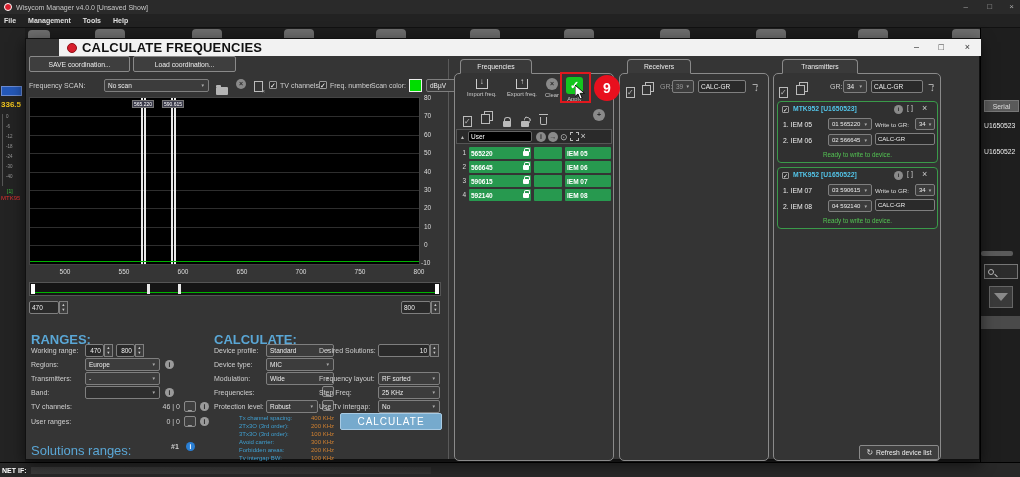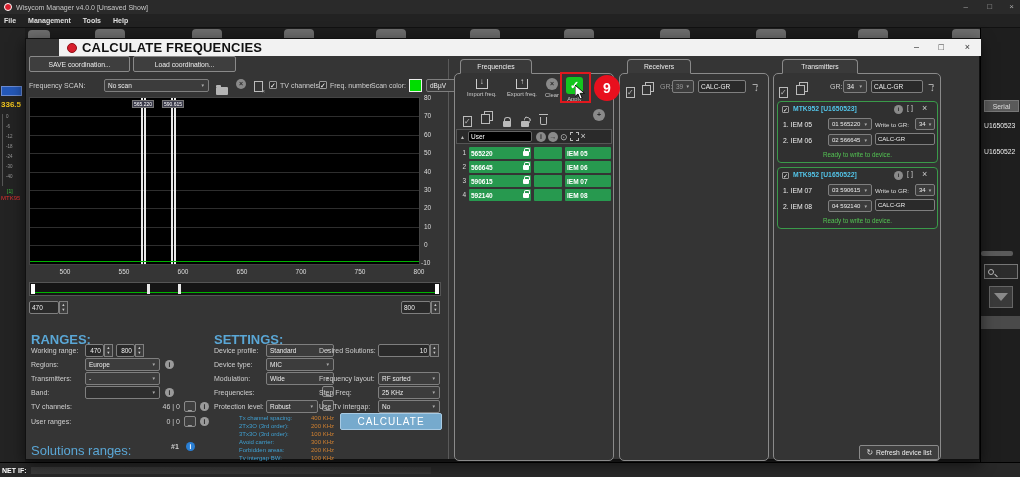--- a/index.html
+++ b/index.html
@@ -258,21 +258,21 @@
   <div class="btn a" style="left:158px;top:362px;width:12px;height:11px">_</div>
   <span class="icoI a" style="left:174px;top:363px">i</span>
   <span class="lbl a" style="left:5px;top:379px">User ranges:</span>
   <span class="lbl a" style="left:110px;top:379px;width:44px;text-align:right">0 | 0</span>
   <div class="btn a" style="left:158px;top:377px;width:12px;height:11px">_</div>
   <span class="icoI a" style="left:174px;top:378px">i</span>
   <span class="heading a" style="left:5px;top:404px;font-weight:normal">Solutions ranges:</span>
   <span class="lbl a" style="left:145px;top:404px;font-weight:bold">#1</span>
   <span class="icoI blue a" style="left:160px;top:403px">i</span>
 
-  <div class="heading a" style="left:188px;top:293px">SETTINGS:</div>
+  <div class="heading a" style="left:188px;top:293px">CALCULATE:</div>
   <span class="lbl a" style="left:188px;top:308px">Device profile:</span>
   <div class="sel a" style="left:240px;top:305px;width:68px">
       <span>Standard</span>
       <span class="car">▼</span>
     </div>
   <span class="lbl a" style="left:188px;top:322px">Device type:</span>
   <div class="sel a" style="left:240px;top:319px;width:68px">
       <span>MIC</span>
       <span class="car">▼</span>
     </div>

